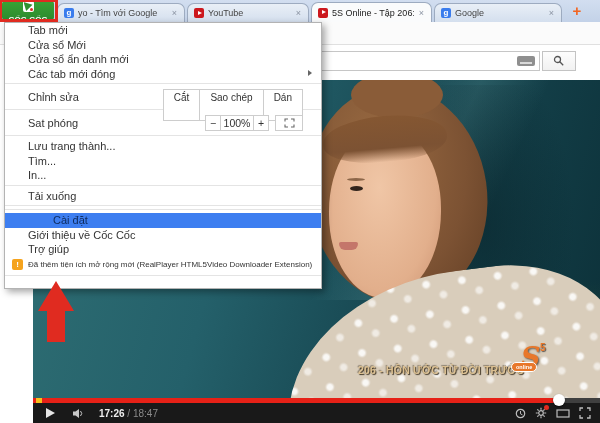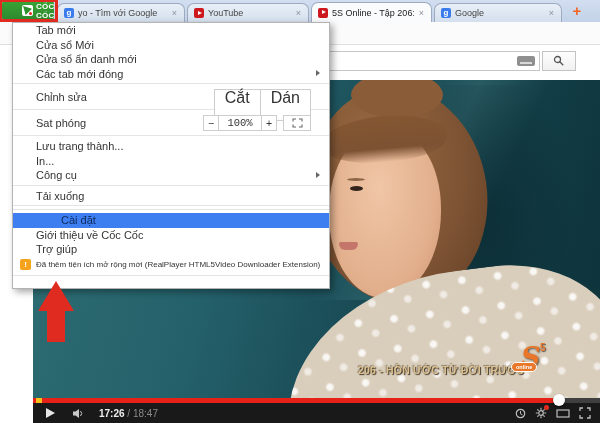--- a/index.html
+++ b/index.html
@@ -4,21 +4,21 @@
 <style>
   html,body{margin:0;padding:0;background:#888;}
   *{box-sizing:border-box;font-family:"Liberation Sans","DejaVu Sans",sans-serif;}
   #canvas{position:relative;width:600px;height:423px;background:#fff;overflow:hidden;margin:0 auto;}
 
   
   .tabbar{position:absolute;left:0;top:0;width:600px;height:22px;
     background:linear-gradient(#d2def0,#c3d2e8);z-index:2;}
   .coccoc-btn{position:absolute;left:2px;top:1px;width:52px;height:19px;border-radius:3px;
     background:linear-gradient(var(--green),#2c8a2e);display:flex;align-items:center;gap:3px;
-    padding:0 20px;color:#fff;font-size:8px;font-weight:bold;letter-spacing:.2px;cursor:pointer;}
+    padding:0 4px;color:#fff;font-size:8px;font-weight:bold;letter-spacing:.2px;cursor:pointer;flex-direction:column;}
   .coccoc-logo{width:11px;height:11px;background:#fff;border-radius:2px;position:relative;flex:0 0 auto;}
   .coccoc-logo i{position:absolute;left:1px;top:1px;width:9px;height:9px;background:#2f9130;
     clip-path:polygon(0 0,100% 30%,30% 100%);}
   .coccoc-logo b{position:absolute;right:1px;bottom:1px;width:3px;height:3px;background:#e02b20;border-radius:50%;}
   .redbox{position:absolute;left:-1px;top:-1px;width:59px;height:23px;border:3px solid var(--red);z-index:8;pointer-events:none;}
   .tab{position:absolute;top:3px;height:19px;border:1px solid #9dabc0;border-bottom:none;
     border-radius:7px 7px 0 0;background:linear-gradient(#e9eff7,#d4dfee);
     display:flex;align-items:center;gap:4px;padding:0 6px;font-size:9px;color:#444;cursor:pointer;overflow:hidden;}
   .tab.active{top:2px;height:20px;background:#fafbfc;color:#222;z-index:3;}
   .tab .label{flex:1 1 auto;overflow:hidden;white-space:nowrap;}
@@ -87,38 +87,38 @@
   .play-btn{margin-left:13px;width:0;height:0;border-left:9px solid #e6e6e6;
     border-top:5.5px solid transparent;border-bottom:5.5px solid transparent;cursor:pointer;}
   .vol{margin-left:17px;cursor:pointer;display:flex;}
   .vtime{margin-left:13px;font-size:10px;color:#8a8a8a;white-space:nowrap;}
   .vtime .cur{color:#eee;font-weight:bold;}
   .vright{margin-left:auto;margin-right:9px;display:flex;align-items:center;gap:9px;}
   .vicon{cursor:pointer;display:flex;position:relative;}
   .gear-badge{position:absolute;right:-2px;top:-2px;width:5px;height:5px;border-radius:50%;background:#e02b20;}
 
   
-  .menu{position:absolute;left:12px;top:22px;width:318px;background:#fff;border:1px solid #b3b3b3;
+  .menu{position:absolute;left:4px;top:22px;width:318px;background:#fff;border:1px solid #b3b3b3;
     box-shadow:3px 3px 7px rgba(0,0,0,.35);z-index:5;padding-bottom:9px;}
   .mrow{position:relative;height:14.5px;line-height:14.5px;padding-left:23px;font-size:11px;color:#333;
     white-space:nowrap;cursor:pointer;}
   .mrow.tall{height:20px;line-height:20px;}
   .mrow.hl{background:var(--hl);color:#0e2a5c;padding-left:48px;}
   .mrow.small{height:16px;line-height:16px;font-size:8px;}
   .msep{border-top:1px solid #e4e4e4;margin:2px 0 3px 0;}
   .subarr{position:absolute;right:9px;top:3.5px;width:0;height:0;border-left:4px solid #666;
     border-top:3.5px solid transparent;border-bottom:3.5px solid transparent;}
   .seg{position:absolute;right:18px;top:2px;display:flex;}
-  .seg span{border:1px solid #cdcdcd;background:#fff;height:32px;line-height:15px;font-size:16px;
+  .seg span{border:1px solid #cdcdcd;background:#fff;height:32px;line-height:15px;font-size:10px;
     padding:0 10px;margin-left:-1px;color:#333;cursor:pointer;}
   .zoomctl{position:absolute;right:18px;top:2px;display:flex;align-items:center;height:16px;}
   .zoomctl .zc{border:1px solid #cdcdcd;background:#fff;height:16px;line-height:15px;font-size:10.5px;
     text-align:center;margin-left:-1px;color:#333;cursor:pointer;}
   .zc.minus,.zc.plus{width:16px;}
-  .zc.val{width:44px;font-family:Liberation Mono, monospace;}
+  .zc.val{width:34px;}
   .fsbtn{border:1px solid #cdcdcd;background:#fff;height:16px;width:28px;margin-left:6px;
     display:flex;align-items:center;justify-content:center;cursor:pointer;}
   .warnico{position:absolute;left:7px;top:2.5px;width:11px;height:11px;border-radius:2px;background:#f5a31d;
     color:#fff;font-size:8px;font-weight:bold;text-align:center;line-height:11px;}
 
   
   .arrow{position:absolute;left:38px;top:281px;width:36px;z-index:7;pointer-events:none;}
   .arrow .head{width:0;height:0;border-left:18px solid transparent;border-right:18px solid transparent;
     border-bottom:30px solid var(--red);}
   .arrow .shaft{width:18px;height:31px;background:var(--red);margin:0 auto;}
@@ -247,44 +247,42 @@
     <div class="mrow">Cửa sổ ẩn danh mới</div>
     <div class="mrow">
       <span>Các tab mới đóng</span>
       <span class="subarr"></span>
     </div>
     <div class="msep"></div>
     <div class="mrow tall">
       <span>Chỉnh sửa</span>
       <span class="seg">
         <span>Cắt</span>
+        <span>Sao chép</span>
         <span>Dán</span>
       </span>
     </div>
     <div class="msep"></div>
     <div class="mrow tall">
       <span>Sat phóng</span>
       <span class="zoomctl">
         <span class="zc minus">−</span>
         <span class="zc val">100%</span>
         <span class="zc plus">+</span>
         <span class="fsbtn">
           <svg width="11" height="10">
             <path d="M1 3.5V1h3M7 1h3v2.5M10 6.5V9H7M4 9H1V6.5" fill="none" stroke="#666" stroke-width="1.1"></path>
           </svg>
         </span>
       </span>
     </div>
     <div class="msep"></div>
     <div class="mrow">Lưu trang thành...</div>
+    <div class="mrow">Tìm...</div>
     <div class="mrow">In...</div>
-    <div class="mrow">
-      <span>Công cụ</span>
-      <span class="subarr"></span>
-    </div>
     <div class="msep"></div>
     <div class="mrow">Tải xuống</div>
     <div class="msep"></div>
     <div class="msep"></div>
     <div class="mrow hl">Cài đặt</div>
     <div class="mrow">Giới thiệu về Cốc Cốc</div>
     <div class="mrow">Trợ giúp</div>
     <div class="mrow small">
       <span class="warnico">!</span>
       <span>Đã thêm tiện ích mở rộng mới (RealPlayer HTML5Video Downloader Extension)</span>

